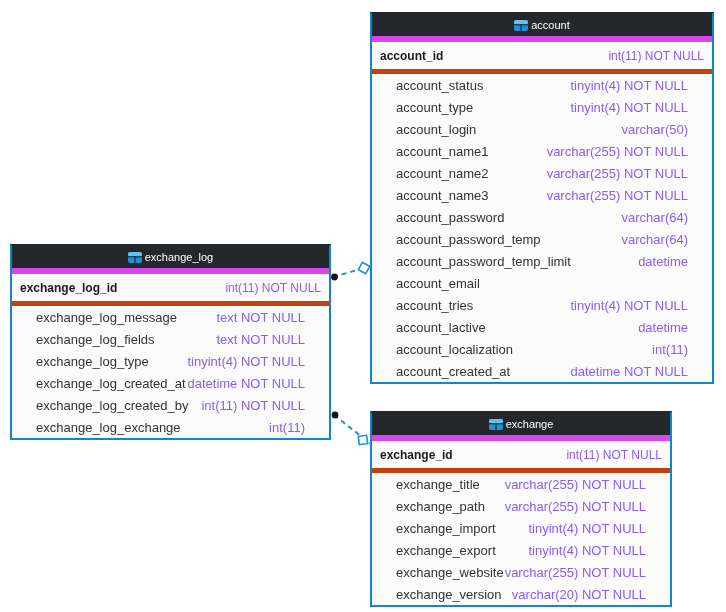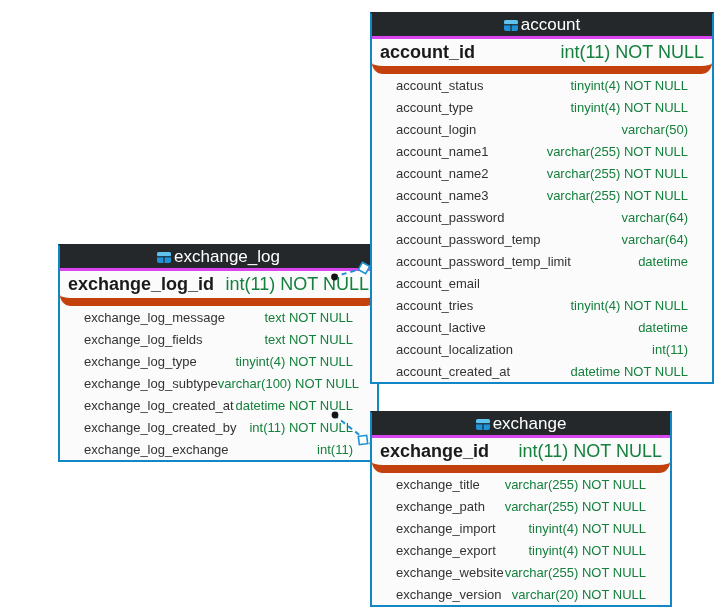--- a/index.html
+++ b/index.html
@@ -24,43 +24,42 @@
     z-index: 1;
   }
   .table-header {
     height: 22px;
     background: #24282b;
     color: #ffffff;
     display: flex;
     align-items: center;
     justify-content: center;
     gap: 3px;
-    font-size: 17px;
-    border-bottom: 3px solid #d946ef;
+    font-size: 11px;
+    border-bottom: 6px solid #d946ef;
     cursor: move;
   }
   .table-icon-svg { display: block; }
   .pk-row {
     height: 27px;
     display: flex;
     align-items: center;
     justify-content: space-between;
     padding: 0 8px;
-    border-bottom: 8px solid #c2410c;
-    font-size: 18px;
+    border-bottom: 5px solid #c2410c;
+    font-size: 12px;
     background: #fbfbfb;
-    border-radius: 11px;
   }
   .pk-row .col-name {
     font-weight: bold;
     color: #1a1a1a;
     white-space: nowrap;
   }
   .col-type {
-    color: #15803d;
+    color: #8b5cf6;
     white-space: nowrap;
   }
   .column-row {
     height: 22px;
     display: flex;
     align-items: center;
     justify-content: space-between;
     padding: 0 24px;
     font-size: 13px;
   }
@@ -86,21 +85,21 @@
         <circle cx="334.5" cy="277" r="3.4" fill="#151515"></circle>
         <rect x="-4.2" y="-4.2" width="8.4" height="8.4" fill="#ffffff" stroke="#1f93d2" stroke-width="1.6" transform="translate(364,268) rotate(29)"></rect>
       </g>
       <g>
         <line x1="334" y1="415" x2="371" y2="444" stroke="#1f93d2" stroke-width="2" stroke-dasharray="5 4"></line>
         <circle cx="335" cy="415" r="3.4" fill="#151515"></circle>
         <rect x="-4.2" y="-4.2" width="8.4" height="8.4" fill="#ffffff" stroke="#1f93d2" stroke-width="1.6" transform="translate(363,440) rotate(83)"></rect>
       </g>
     </svg>
 
-  <div class="table-figure" style="left: 10px; top: 244px; width: 321px; margin-left: 48px;">
+  <div class="table-figure" style="left: 10px; top: 244px; width: 321px;">
     <div class="table-header">
       <svg class="table-icon-svg" width="14" height="11" viewBox="0 0 14 11">
         <rect x="0" y="0" width="14" height="11" rx="2" class="ic-bottom" fill="#2091d4"></rect>
         <rect x="0" y="0" width="14" height="4.2" rx="2" class="ic-top" fill="#5fc3ee"></rect>
         <rect x="0" y="4.2" width="14" height="1.2" fill="#1b2d38"></rect>
         <rect x="6.4" y="4.2" width="1.2" height="6.8" fill="#1b2d38"></rect>
       </svg>
       <span class="table-title">exchange_log</span>
     </div>
     <div class="pk-row">
@@ -112,24 +111,20 @@
           <span class="col-name">exchange_log_message</span>
           <span class="col-type">text NOT NULL</span>
         </div>
         <div class="column-row">
           <span class="col-name">exchange_log_fields</span>
           <span class="col-type">text NOT NULL</span>
         </div>
         <div class="column-row">
           <span class="col-name">exchange_log_type</span>
           <span class="col-type">tinyint(4) NOT NULL</span>
-        </div>
-        <div class="column-row">
-          <span class="col-name">exchange_log_subtype</span>
-          <span class="col-type">varchar(100) NOT NULL</span>
         </div>
         <div class="column-row">
           <span class="col-name">exchange_log_created_at</span>
           <span class="col-type">datetime NOT NULL</span>
         </div>
         <div class="column-row">
           <span class="col-name">exchange_log_created_by</span>
           <span class="col-type">int(11) NOT NULL</span>
         </div>
         <div class="column-row">

